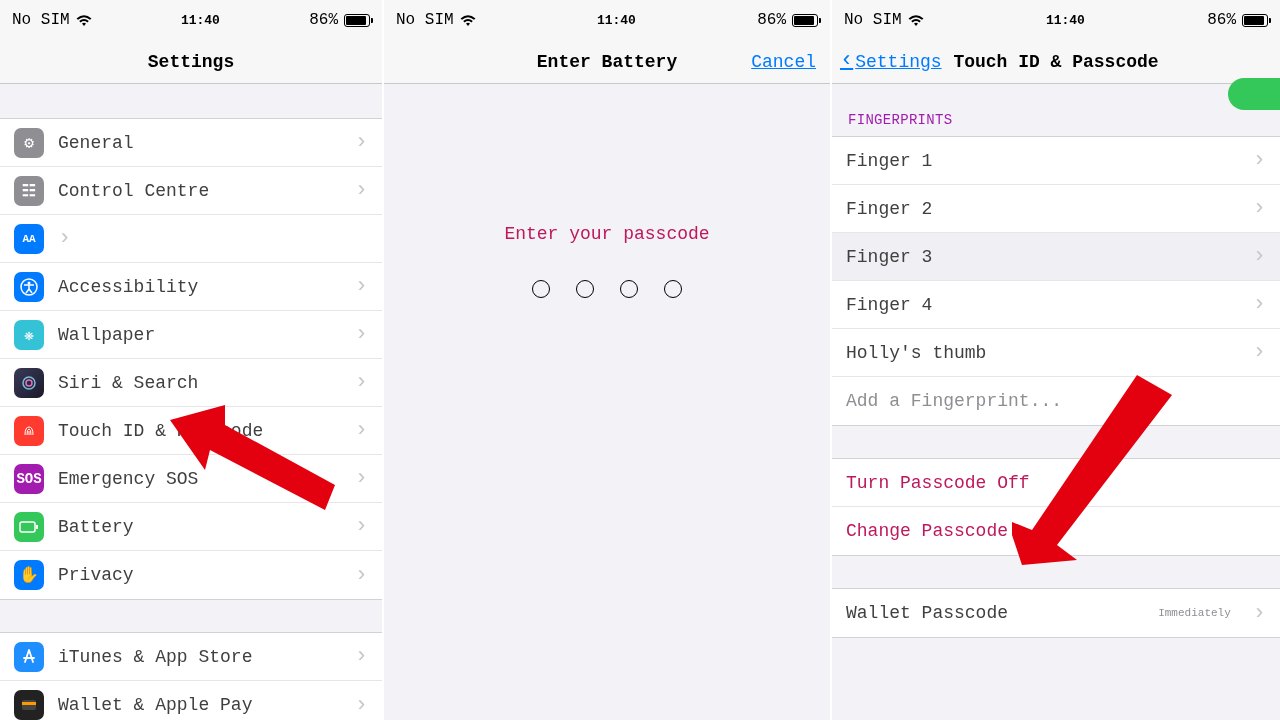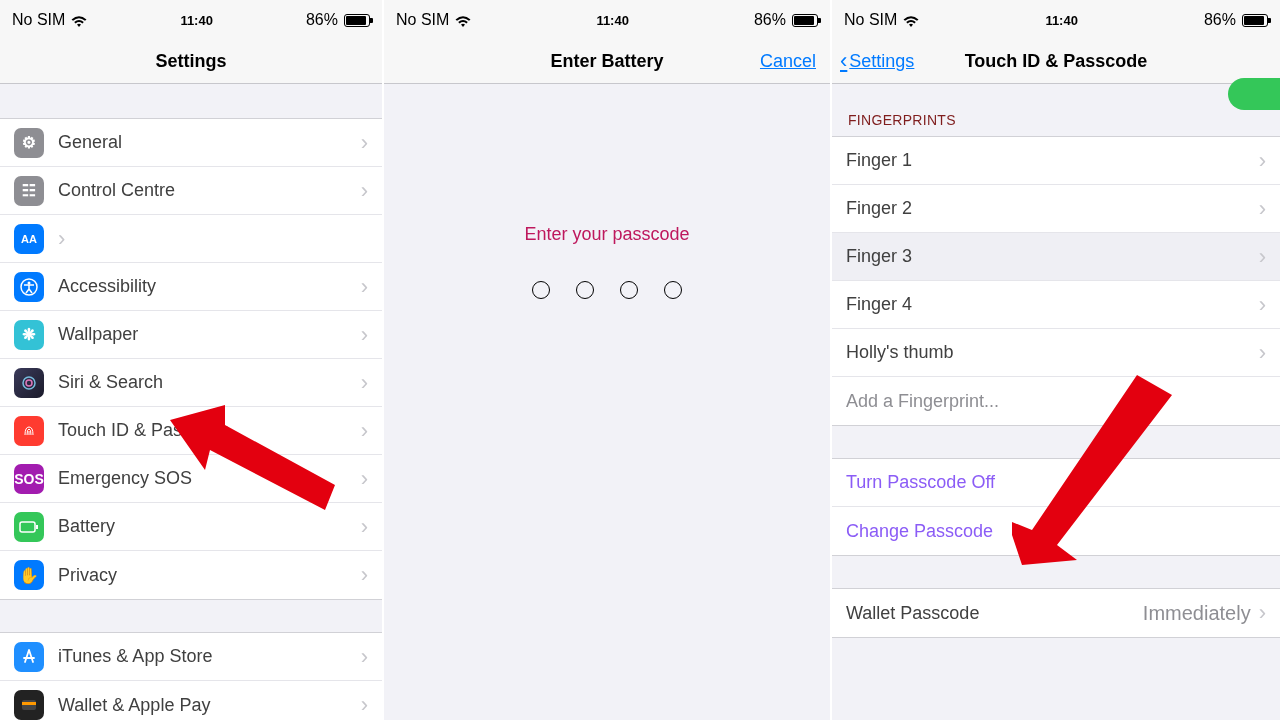--- a/index.html
+++ b/index.html
@@ -1,17 +1,17 @@
 <!DOCTYPE html>
 <html><head>
 <meta charset="utf-8">
 <style>
   * { box-sizing: border-box; margin: 0; padding: 0; }
   body { font-family: -apple-system, "Helvetica Neue", Arial, sans-serif; background: #fff; width:1280px; height:720px; overflow:hidden; }
-  .container { display: flex; width: 1280px; height: 720px; }
+  .container { display: flex; width: 1280px; height: 720px; font-family: Liberation Mono, monospace; }
   .phone { position: relative; background: #f2f2f7; overflow: hidden; border-right: 2px solid #fff; }
   .phone:last-child { border-right: none; }
   .p1 { width: 384px; }
   .p2 { width: 448px; }
   .p3 { width: 448px; }
 
   .status-bar { display:flex; justify-content:space-between; align-items:center; height:40px; padding:0 12px; font-size:16px; font-weight:500; background:#f7f7f7; }
   .status-left, .status-right { display:flex; align-items:center; gap:6px; }
   .status-center { font-weight:600; font-size:13px; }
   .battery { display:inline-block; width:26px; height:13px; border:1.5px solid #000; border-radius:3px; position:relative; }
@@ -24,25 +24,25 @@
   .nav-left { position:absolute; left:8px; color:#007aff; font-size:18px; display:flex; align-items:center; gap:2px; text-decoration:underline; }
   .nav-left .chev { text-decoration:none; display:inline-block; font-size:22px; transform:translateY(-1px); }
 
   .list-group { background:#fff; border-top:1px solid #d1d1d6; border-bottom:1px solid #d1d1d6; }
   .list-group.mt { margin-top:34px; }
   .row { display:flex; align-items:center; min-height:48px; padding:0 14px 0 14px; border-bottom:1px solid #e5e5ea; }
   .row:last-child { border-bottom:none; }
   .row .icon { width:30px; height:30px; border-radius:7px; margin-right:14px; display:flex; align-items:center; justify-content:center; color:#fff; font-size:16px; font-weight:600; flex-shrink:0; }
   .row .label { flex:1; font-size:18px; color:#404040; }
   .row .chev-r { color:#c7c7cc; font-size:22px; font-weight:300; }
-  .row .value { color:#8e8e93; font-size:20px; margin-right:8px; }
-  .row .label.blue { color:#8b5cf6; }
+  .row .value { color:#8e8e93; font-size:11px; margin-right:22px; }
+  .row .label.blue { color:#be185d; }
   .row .label.gray { color:#8e8e93; }
 
-  .section-header { font-size:14px; color:#7f1d1d; padding:28px 16px 8px 16px; text-transform:uppercase; letter-spacing:0.3px; }
+  .section-header { font-size:14px; color:#a21caf; padding:28px 16px 8px 16px; text-transform:uppercase; letter-spacing:0.3px; }
   .spacer-group { height:32px; }
 
   .passcode-area { text-align:center; padding-top:140px; }
   .passcode-area .prompt { font-size:18px; color:#be185d; margin-bottom:36px; }
   .dots { display:flex; justify-content:center; gap:26px; }
   .dot { width:18px; height:18px; border:1.5px solid #000; border-radius:50%; }
 
   .toggle-partial { position:absolute; right:0; top:78px; width:52px; height:32px; background:#34c759; border-radius:16px 0 0 16px; overflow:hidden; }
 
   .arrow { position:absolute; pointer-events:none; }

